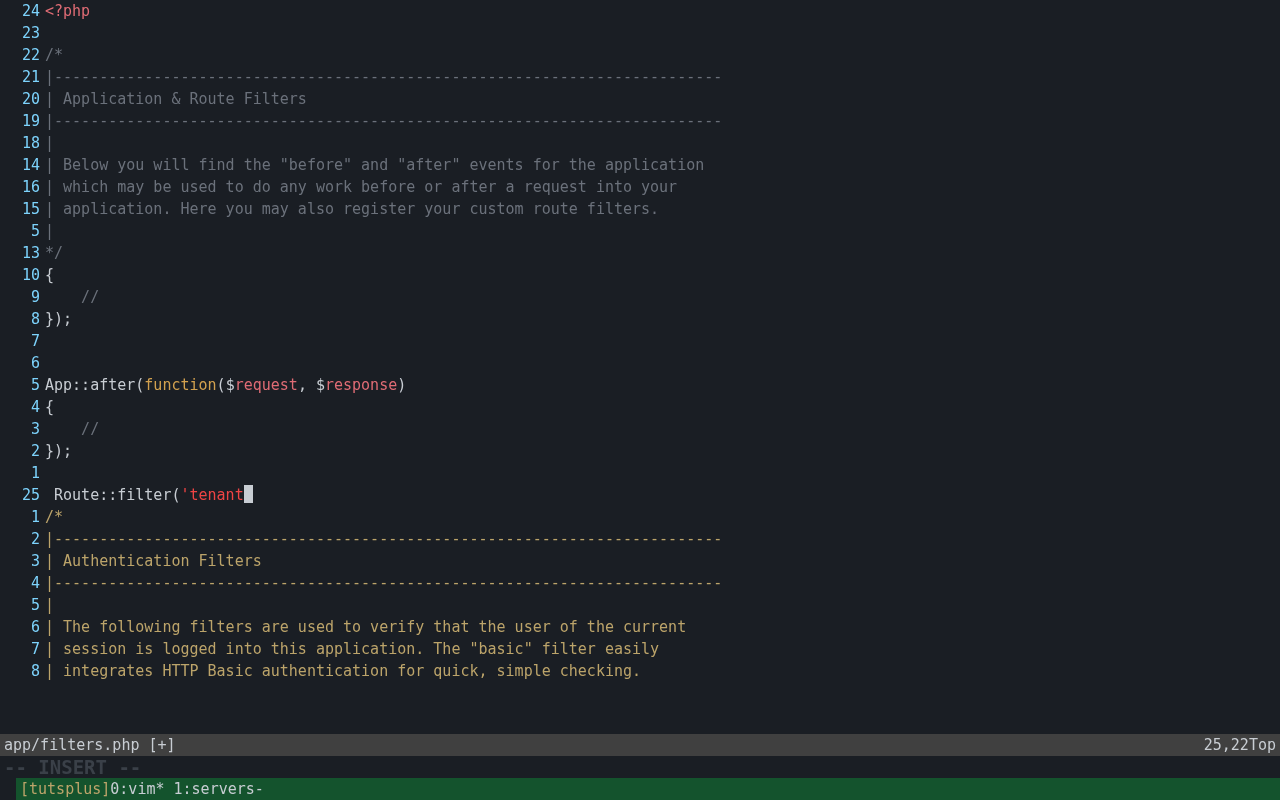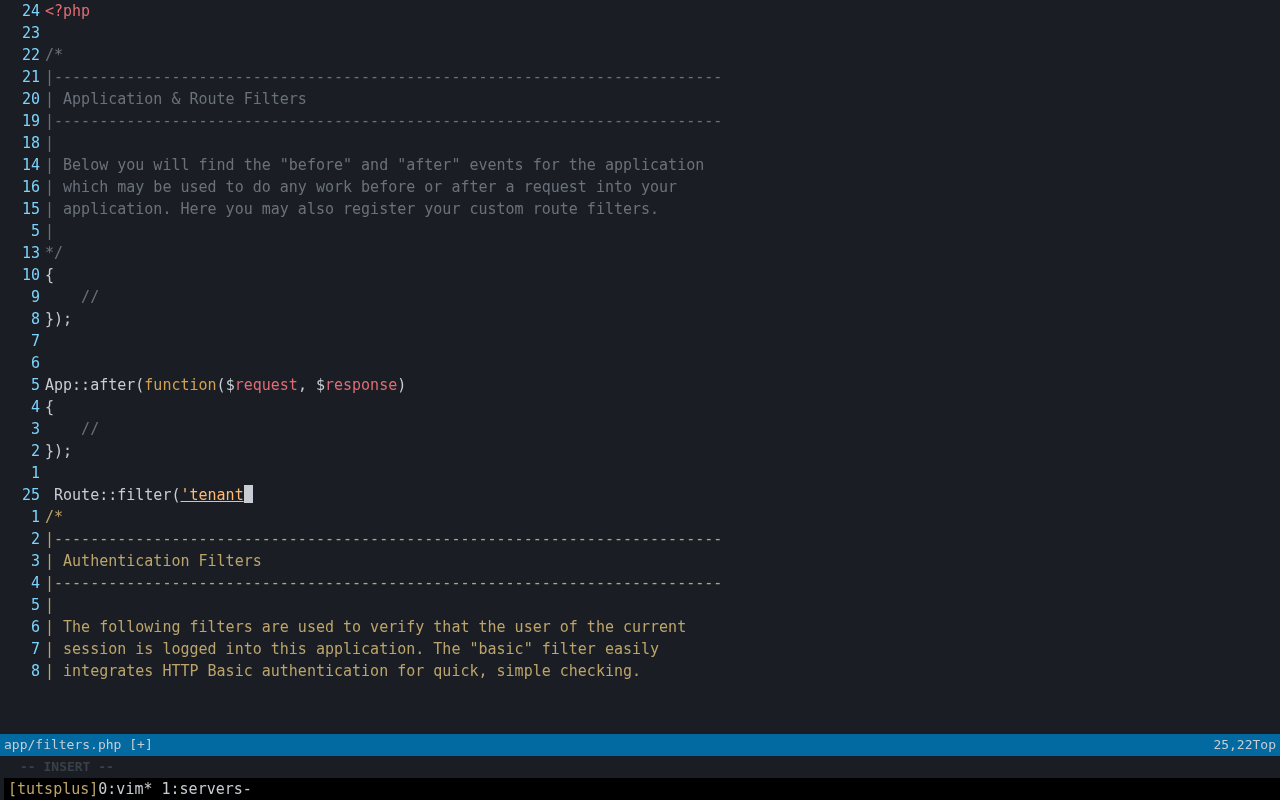--- a/index.html
+++ b/index.html
@@ -36,70 +36,70 @@
     color: #c8cdd3;
     padding-left: 3px;
   }
   .c-tag     { color: #e06c75; }
   .c-comment { color: #6b717b; }
   .c-commentY{ color: #bca46a; }
   .c-func    { color: #c8cdd3; }
   .c-kw      { color: #d2a14f; }
   .c-paren   { color: #c8cdd3; }
   .c-var     { color: #e06c75; }
-  .c-str     { color: #fdba74; text-decoration: underline; }
+  .c-str     { color: #ef4444; }
   .c-plain   { color: #c8cdd3; }
   .cursor-block {
     display: inline-block;
     width: 9px;
     height: 18px;
     background: #c8cdd3;
     vertical-align: -3px;
   }
 
   .statusbar {
     position: absolute;
     left: 0;
     right: 0;
     bottom: 44px;
     height: 22px;
-    background: #0369a1;
+    background: #404040;
     color: #c8cdd3;
     display: flex;
     align-items: center;
-    font-size: 13px;
+    font-size: 15px;
     padding: 0 4px;
   }
   .statusbar .left  { flex: 0 0 auto; }
   .statusbar .mid   { flex: 1 1 auto; }
   .statusbar .pos   { flex: 0 0 auto; }
   .statusbar .top   { flex: 0 0 auto; }
 
   .modebar {
     position: absolute;
     left: 0;
     right: 0;
     bottom: 22px;
     height: 22px;
     background: #1a1e24;
     color: #3a4048;
     font-weight: bold;
     display: flex;
     align-items: flex-end;
-    padding: 0 20px;
-    font-size: 13px;
+    padding: 0 4px;
+    font-size: 19px;
   }
 
   .tmuxbar {
     position: absolute;
-    left: 4px;
+    left: 16px;
     right: 0;
     bottom: 0;
     height: 22px;
-    background: #000000;
+    background: #14532d;
     color: #c8cdd3;
     display: flex;
     align-items: center;
     padding: 0 4px;
     font-size: 15px;
   }
   .tmuxbar .session { color: #bca46a; }
   .tmuxbar .win     { color: #c8cdd3; }
 </style>
 </head>

